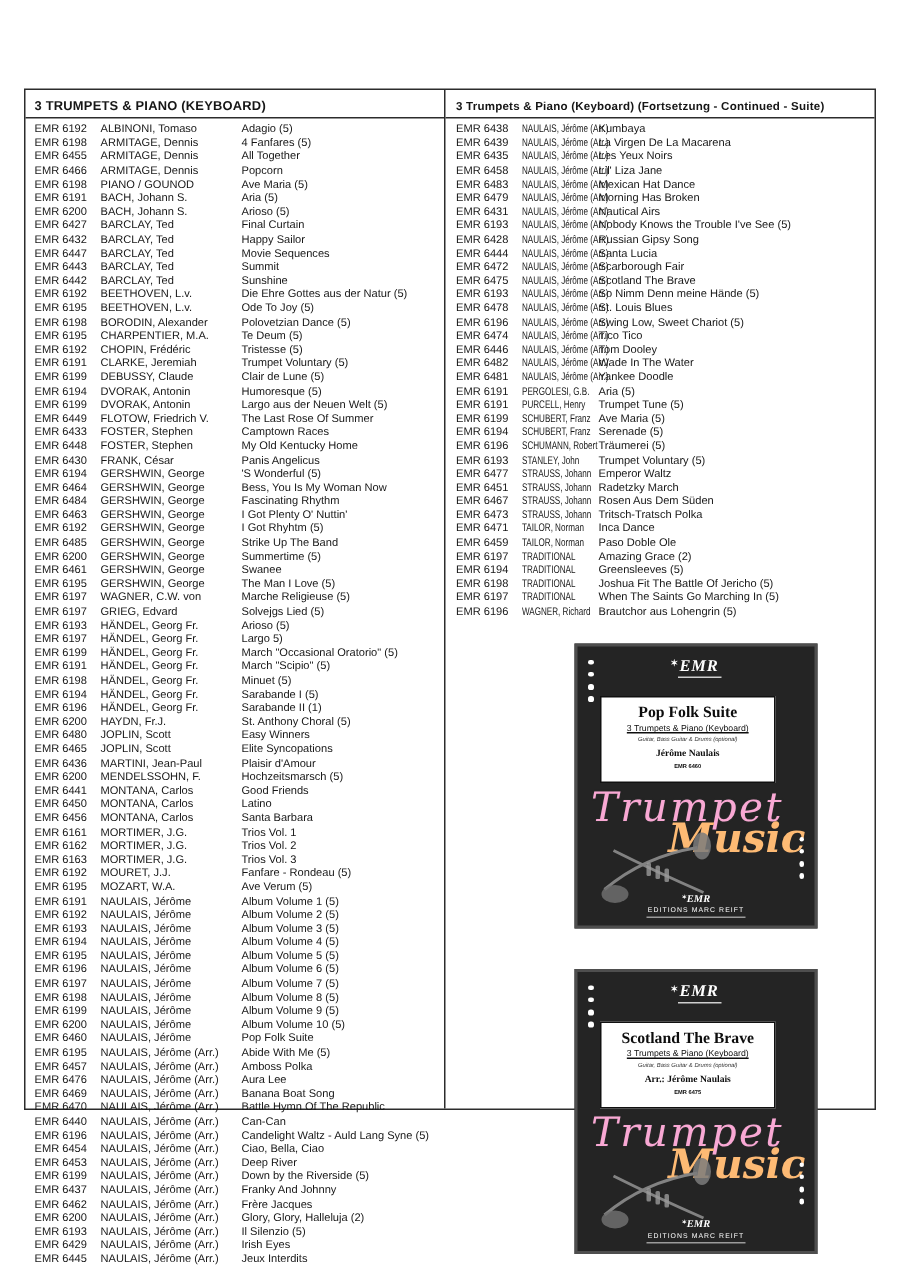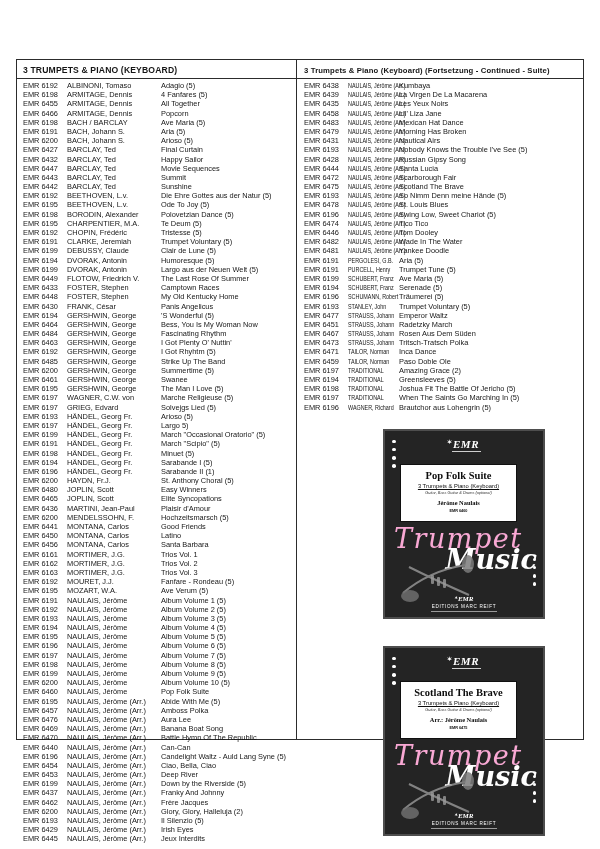--- a/index.html
+++ b/index.html
@@ -46,21 +46,21 @@
   .cover-sub    { font-size:5.8px; margin-top:2.5px; text-decoration:underline; }
   .cover-opts   { font-size:3.9px; font-style:italic; margin-top:1px; color:#333; }
   .cover-author { font-family:"Liberation Serif", serif; font-weight:bold; font-size:6.4px; margin-top:3.5px; }
   .cover-ref    { font-size:3.8px; font-weight:bold; margin-top:3.5px; }
 
   .series-w1 { position:absolute; left:9px; top:92px; width:146px;
                font-family:"DejaVu Serif", serif; font-style:italic; font-size:27px;
                color:#f9a8d4; letter-spacing:1.5px; text-shadow:0 0 1px #3a3a3a; }
   .series-w2 { position:absolute; right:6px; top:113px;
                font-family:"DejaVu Serif", serif; font-style:italic; font-weight:bold;
-               font-size:27px; color:#ffffff; }
+               font-size:27px; color:#fdba74; }
 
   .trumpet-art { position:absolute; left:10px; top:122px; }
 
   .pub { position:absolute; bottom:5px; left:0; right:0; text-align:center; color:#fff; }
   .pub .pub-logo { font-family:"Liberation Serif", serif; font-style:italic; font-weight:bold;
                    font-size:7px; display:block; }
   .pub .pub-logo .logo-star { font-size:4px; vertical-align:top; font-style:normal; }
   .pub .pub-name { font-size:4.6px; letter-spacing:.7px; margin-top:1px; display:block; }
   .pub .pub-rule { display:block; width:66px; height:1px; background:#9a9a9a; margin:1.5px auto 0 auto; }
 </style>
@@ -92,21 +92,21 @@
   </div>
 
   <div class="row">
     <span class="ref">EMR 6466</span>
     <span class="composer"><span class="ctext">ARMITAGE, Dennis</span></span>
     <span class="title">Popcorn</span>
   </div>
 
   <div class="row">
     <span class="ref">EMR 6198</span>
-    <span class="composer"><span class="ctext">BACH / BARCLAY</span></span>
+    <span class="composer"><span class="ctext">PIANO / GOUNOD</span></span>
     <span class="title">Ave Maria (5)</span>
   </div>
 
   <div class="row">
     <span class="ref">EMR 6191</span>
     <span class="composer"><span class="ctext">BACH, Johann S.</span></span>
     <span class="title">Aria (5)</span>
   </div>
 
   <div class="row">

